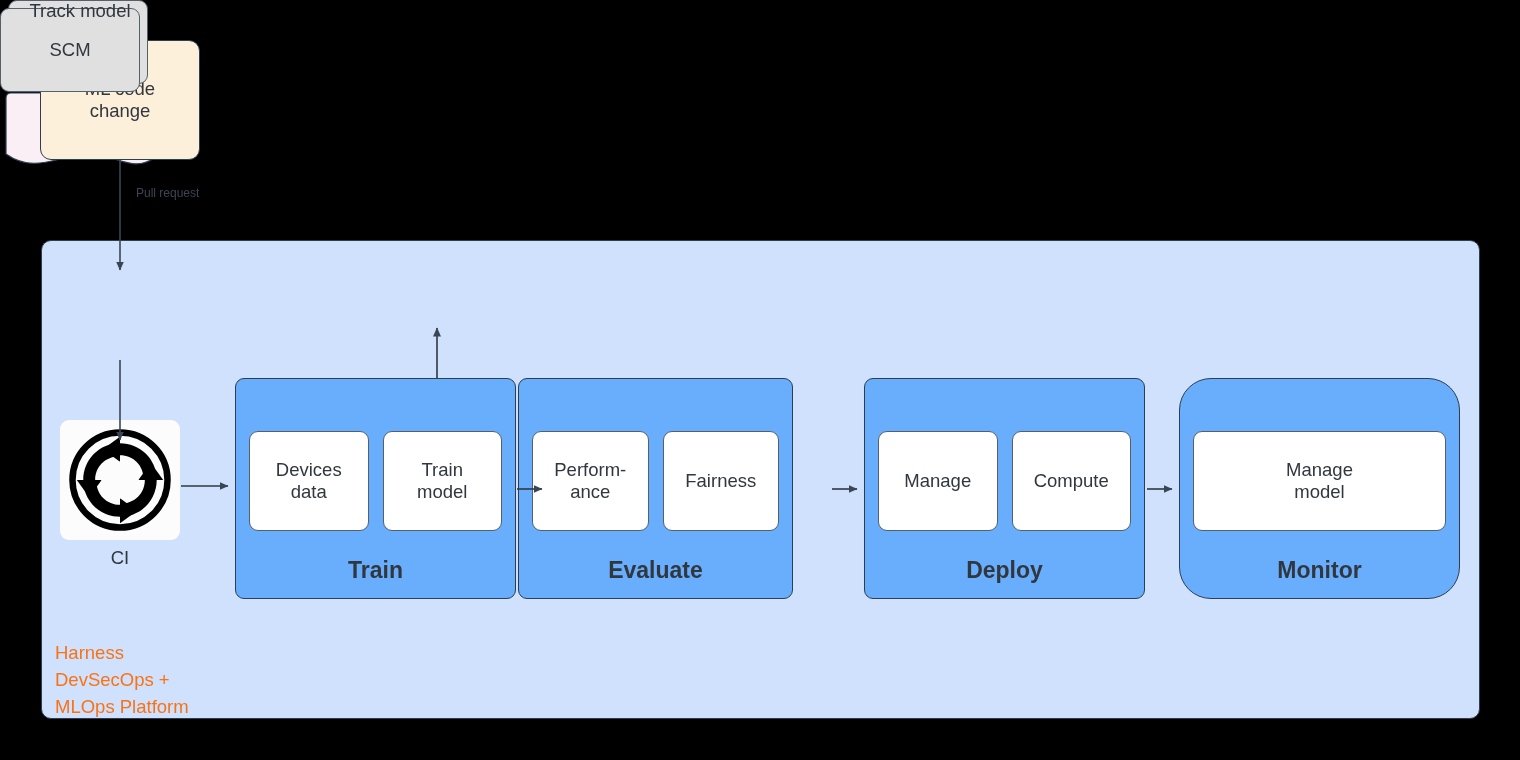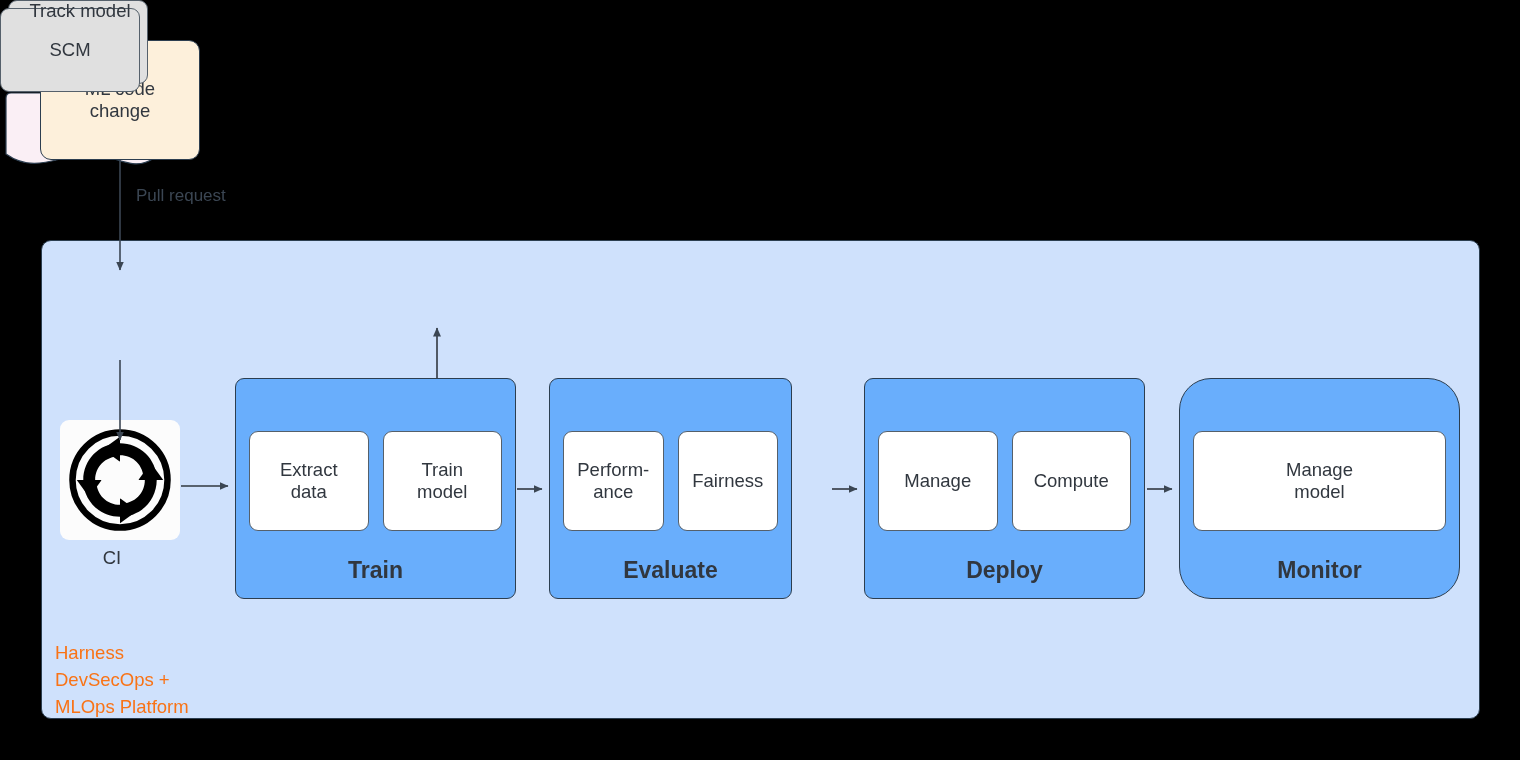--- a/index.html
+++ b/index.html
@@ -64,21 +64,21 @@
     background: #FDF0DB;
     border: 1px solid #2C3E50;
     border-radius: 11px;
     font-size: 18.5px;
     white-space: pre-line;
   }
 
   #pull-request-label {
     position: absolute;
     left: 136px; top: 186px;
-    font-size: 17px;
+    font-size: 12px;
     color: #3B4653;
     text-align: right;
   }
 
   
   #scm-node {
     left: 50px; top: 268px;
     width: 148px; height: 92px; text-align: right;
   }
   #scm-back-card {
@@ -107,21 +107,21 @@
 
   
   #ci-node {
     left: 60px; top: 420px;
     width: 120px; height: 120px;
     background: #FCFCFC;
     border-radius: 9px;
   }
   #ci-label {
     position: absolute;
-    left: 52px; top: 547px;
+    left: 60px; top: 547px;
     width: 120px;
     text-align: center;
     font-size: 18.5px;
     color: #31373F;
   }
 
   
   #track-model-node {
     left: 340px; top: 257px;
     width: 160px; height: 78px;
@@ -174,21 +174,21 @@
     align-items: center;
     justify-content: center;
     text-align: center;
     font-size: 18.5px;
     color: #31373F;
     line-height: 1.18;
     white-space: pre-line;
   }
 
   #stage-train    { left: 235px; width: 281px; }
-  #stage-evaluate { left: 549px; width: 243px; }
+  #stage-evaluate { left: 518px; width: 275px; }
   #stage-deploy   { left: 864px; width: 281px; }
   #stage-monitor  { left: 1179px; width: 281px; border-radius: 32px; }
 </style>
 </head>
 <body>
 
 <div class="canvas">
 
   <div id="platform-container" class="node"></div>
   <div id="platform-label">Harness
@@ -242,21 +242,21 @@
                C132 82 112 60 86 62
                C58 64 34 82 6 62 Z" fill="#FAEFF5" stroke="#2C3E50" stroke-width="1.2"></path>
     </svg>
     <div class="doc-text">
       <span>Track model</span>
     </div>
   </div>
 
   <div id="stage-train" class="stage">
     <div class="sub-row">
-      <div class="sub-box">Extract
+      <div class="sub-box">Devices
 data</div>
       <div class="sub-box">Train
 model</div>
     </div>
     <div class="stage-title">Train</div>
   </div>
 
   <div id="stage-evaluate" class="stage">
     <div class="sub-row">
       <div class="sub-box">Perform-

